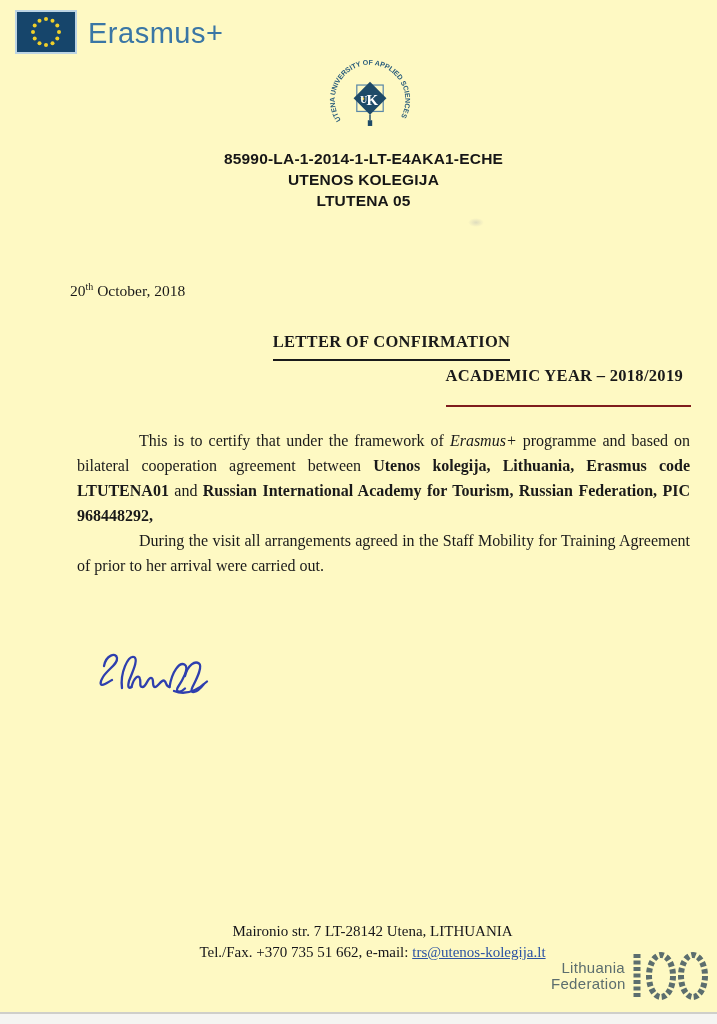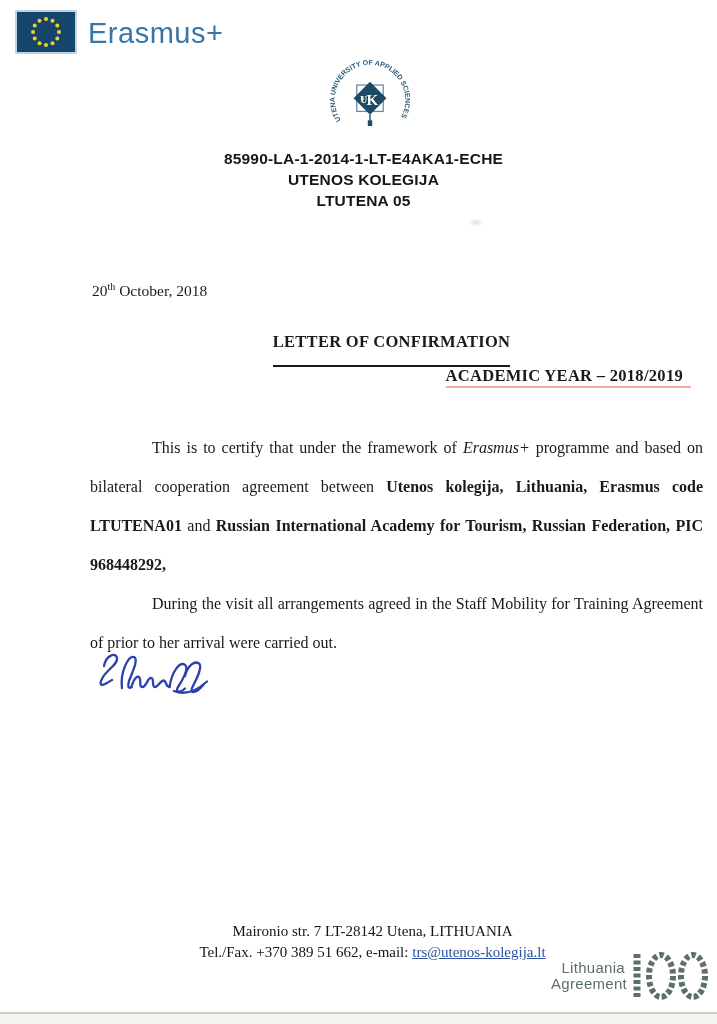--- a/index.html
+++ b/index.html
@@ -1,18 +1,18 @@
 <!DOCTYPE html>
 <html><head>
 <meta charset="utf-8">
 <style>
   html,body{margin:0;padding:0;background:#e8e8e6;}
   .page{
     position:relative;width:717px;height:1024px;margin:0 auto;
-    background:#ffffff;overflow:hidden;
+    background:#fef9c3;overflow:hidden;
     font-family:"Liberation Serif", serif;color:#1a1a1a;
   }
   
   .eu-logo{position:absolute;left:15px;top:10px;display:flex;align-items:center;}
   .eu-flag{display:block;}
   .erasmus-word{
     font-family:"Liberation Sans", sans-serif;font-size:29px;font-weight:400;
     color:#3a76a5;margin-left:11px;letter-spacing:0.5px;margin-top:2px;
   }
   
@@ -22,37 +22,37 @@
     position:absolute;left:0;right:0;top:148px;text-align:center;padding-left:10px;
     font-family:"Liberation Sans", sans-serif;font-weight:bold;font-size:15.5px;
     line-height:21px;color:#161616;letter-spacing:0.2px;
   }
   .smudge{
     position:absolute;left:468px;top:218px;width:16px;height:9px;border-radius:50%;
     background:radial-gradient(ellipse at center,#b9b9b6 0%,rgba(255,255,255,0) 70%);
     opacity:.45;
   }
   
-  .date-line{position:absolute;left:92px;top:281px;font-size:15.5px;}
+  .date-line{position:absolute;left:70px;top:281px;font-size:15.5px;}
   .date-line sup{font-size:10px;}
   
   .letter-title-row{position:absolute;left:0;right:0;top:332px;text-align:center;padding-left:50px;}
   .letter-title{
     display:inline-block;font-weight:bold;font-size:16.5px;letter-spacing:0.3px;
-    border-bottom:2px solid #1a1a1a;padding-bottom:13px;margin-left:16px;
+    border-bottom:2px solid #1a1a1a;padding-bottom:7px;margin-left:16px;
   }
   .acad-year-row{position:absolute;right:26px;top:366px;text-align:right;}
   .acad-year{
     display:inline-block;font-weight:bold;font-size:16.5px;letter-spacing:0.3px;
-    border-bottom:2px solid #fca5a5;padding-bottom:0;padding-right:8px;font-family:Liberation Serif, serif;
+    border-bottom:2px solid #7f1d1d;padding-bottom:19px;padding-right:8px;font-family:Liberation Serif, serif;
   }
   
   .body-text{
-    position:absolute;left:90px;width:613px;top:428px;
-    font-size:16px;line-height:39px;text-align:justify;
+    position:absolute;left:77px;width:613px;top:428px;
+    font-size:16px;line-height:25px;text-align:justify;
   }
   .body-text p{margin:0;text-indent:62px;}
   .b{font-weight:bold;}
   .i{font-style:italic;}
   
   .sig-svg{position:absolute;left:84px;top:646px;}
   .sig-block{position:absolute;left:82px;top:695px;font-size:16px;line-height:21px;}
   .sig-name{font-weight:bold;}
   
   .footer{
@@ -142,27 +142,27 @@
       <path d="M47.5 41 C50 31 55 28 56 33 C57 37 55 41 58.5 41 C62.5 41 63.5 31 67.5 32 C70.5 33 67.5 39 70.5 41 C73.5 42 76.5 34.5 79.5 34.5 C82.5 34.5 81.5 41 85.5 41"></path>
       <path d="M85.5 41 C88 25 95.5 16 100.5 18.5 C106 21.5 98 35 94 41 C90.5 46.5 96.5 47 101 42.5"></path>
       <path d="M101 30 C104 18.5 111 14.5 115 17.5 C119 20.5 112.5 33 108.5 41 C104.5 49 113 47 119.5 38.5"></path>
       <path d="M90 45 C100 49 112 45.5 123 35.5"></path>
     </g>
   </svg>
 
 
   <div class="footer">
     <div>Maironio str. 7 LT-28142 Utena, LITHUANIA</div>
-    <div><span>Tel./Fax. +370 389 51 662, e-mail: </span><a>trs@utenos-kolegija.lt</a></div>
+    <div><span>Tel./Fax. +370 735 51 662, e-mail: </span><a>trs@utenos-kolegija.lt</a></div>
   </div>
 
   <div class="lt100">
     <div class="lt100-words">
       <div>Lithuania</div>
-      <div>Agreement</div>
+      <div>Federation</div>
     </div>
     <svg width="84" height="50" viewBox="0 0 84 50" aria-label="100">
       <g stroke="#5c6e6e" fill="none">
         <line x1="7" y1="3" x2="7" y2="47" stroke-width="7" stroke-dasharray="4 2.5"></line>
         <ellipse cx="31" cy="25" rx="12" ry="21" stroke-width="6" stroke-dasharray="4.5 2.5"></ellipse>
         <ellipse cx="63" cy="25" rx="12" ry="21" stroke-width="6" stroke-dasharray="4.5 2.5"></ellipse>
       </g>
     </svg>
   </div>
 

